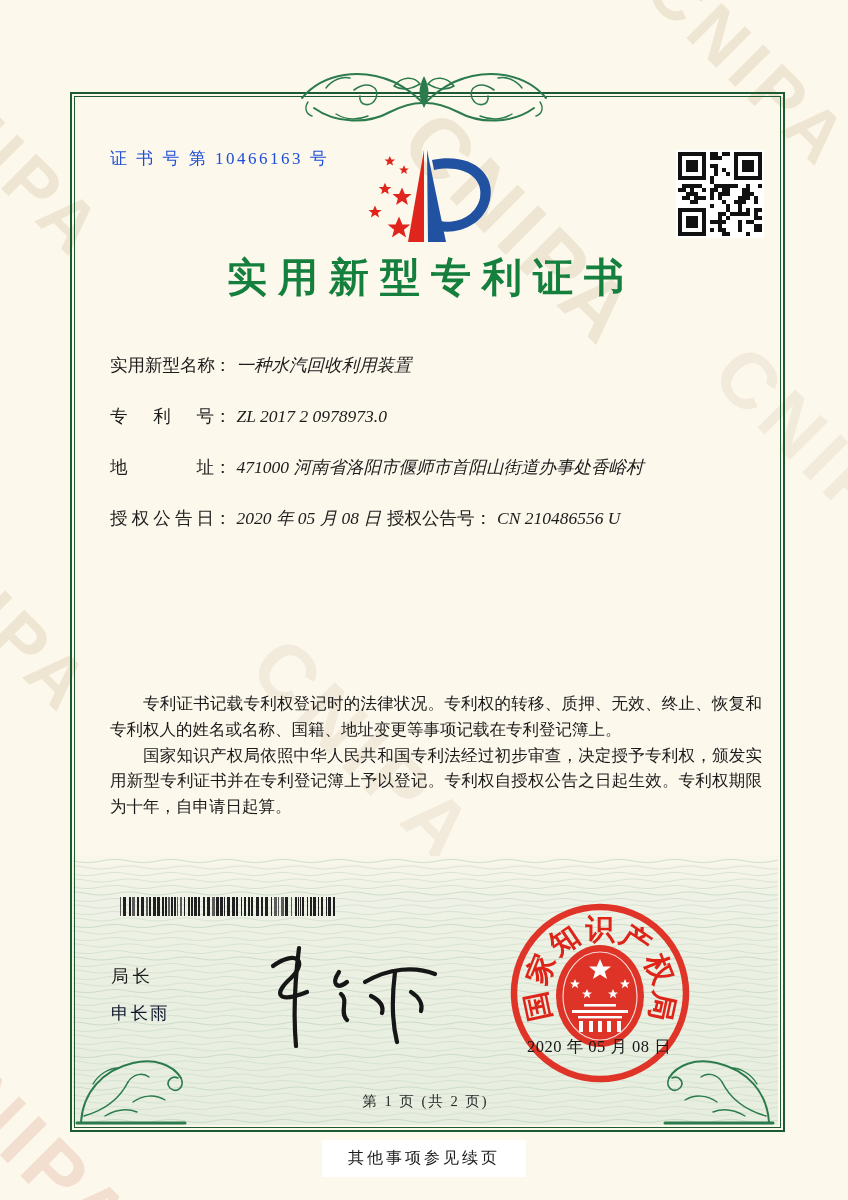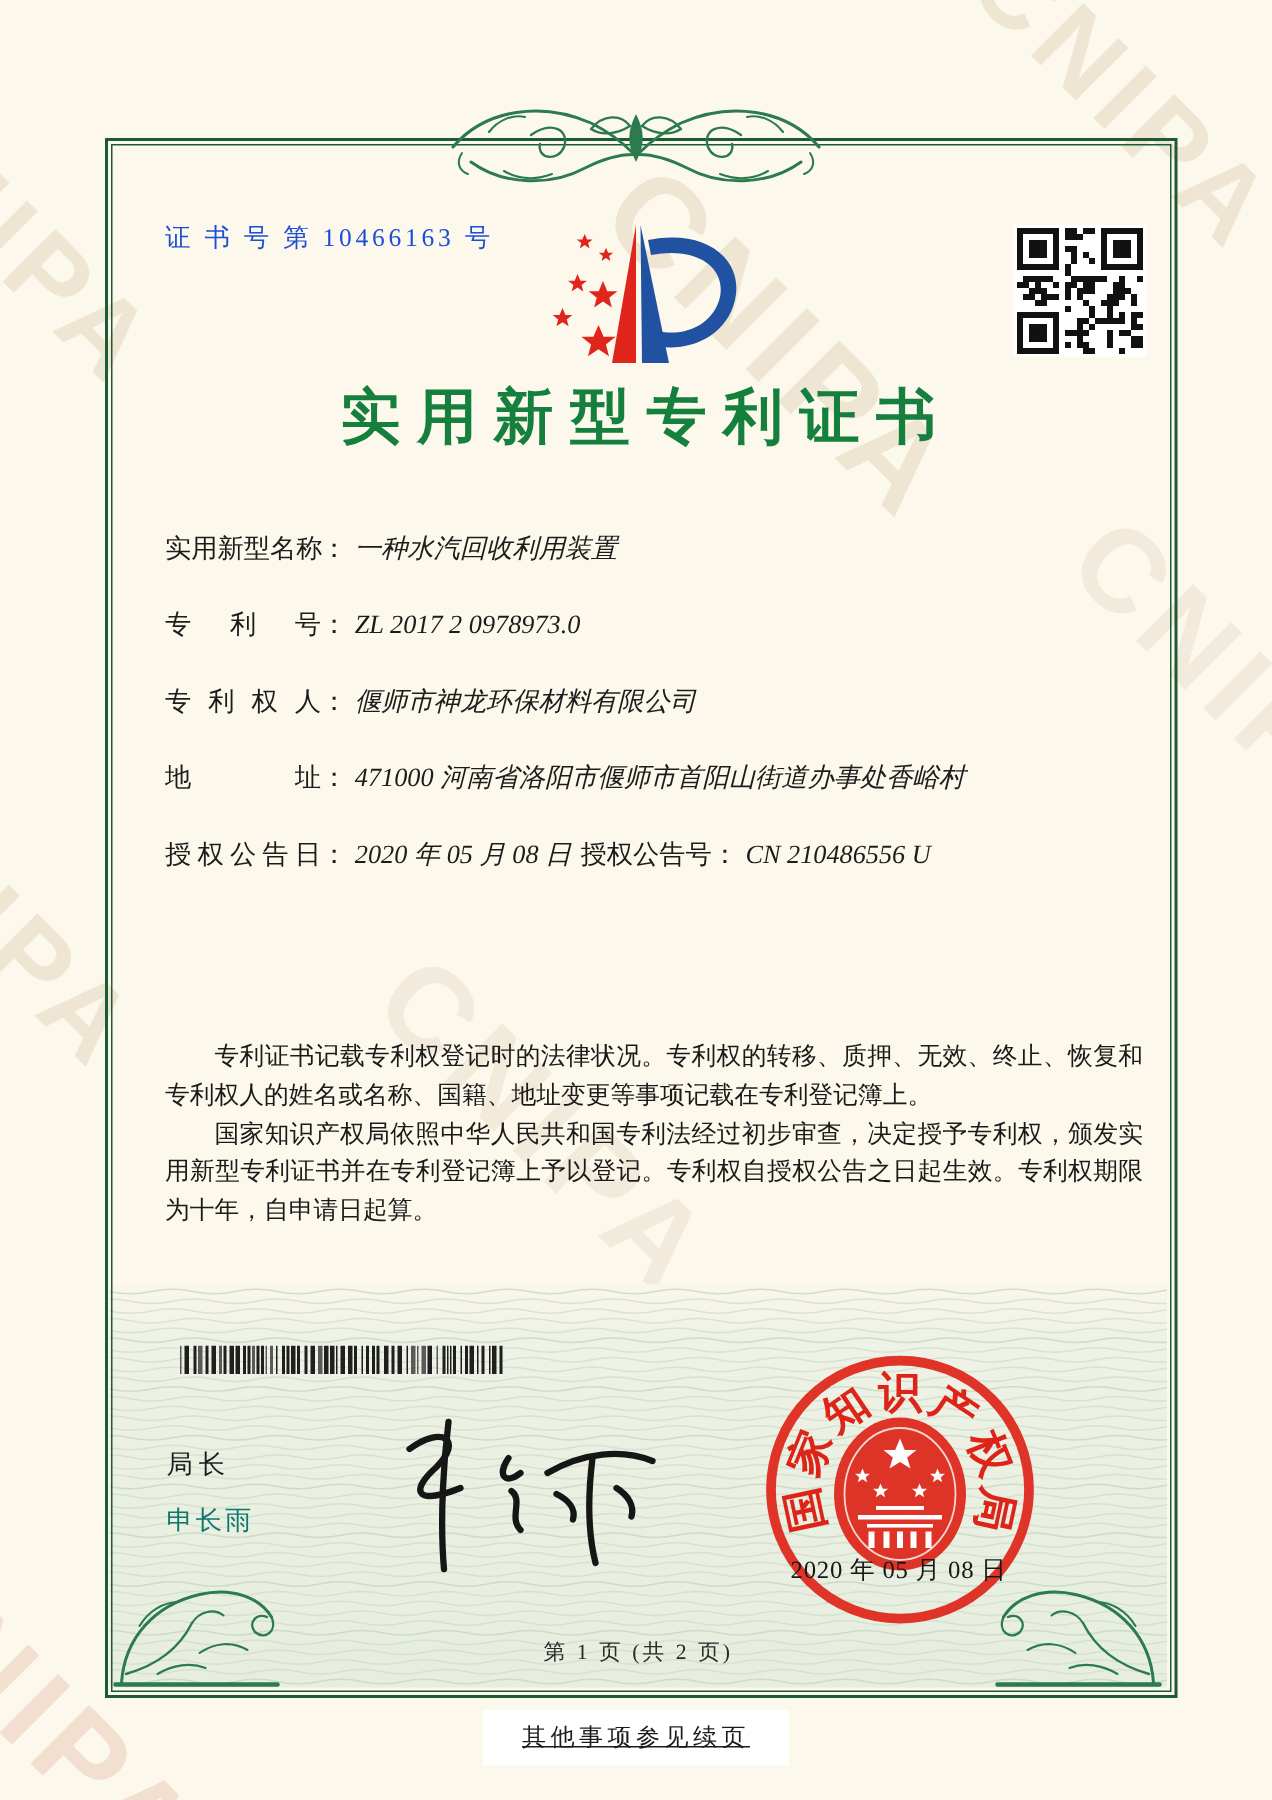--- a/index.html
+++ b/index.html
@@ -37,33 +37,33 @@
   .pair2{position:absolute;left:277px;top:0;}
   .pair2 .lbl2{display:inline-block;}
 
   .paras{position:absolute;left:110px;top:691px;width:652px;z-index:4;font-size:16.5px;line-height:25.8px;
          text-align:justify;color:#1a1a1a;}
   .paras p{margin:0;text-indent:2em;}
 
   .barcode{position:absolute;left:120px;top:897px;z-index:4;}
 
   .director-title{position:absolute;left:111px;top:964px;z-index:4;font-size:17.5px;color:#1c1c1c;letter-spacing:4px;}
-  .director-name{position:absolute;left:111px;top:1001px;z-index:4;font-size:17.5px;color:#0f766e;letter-spacing:2px;}
+  .director-name{position:absolute;left:111px;top:1001px;z-index:4;font-size:17.5px;color:#0f172a;letter-spacing:2px;}
   .signature{position:absolute;left:243px;top:942px;z-index:4;}
 
   .seal{position:absolute;left:505px;top:898px;z-index:4;}
   .seal-date{position:absolute;left:527px;top:1036px;width:150px;z-index:5;font-size:16.5px;color:#171717;
              letter-spacing:0.5px;white-space:nowrap;}
 
   .pagenum{position:absolute;left:70px;top:1092px;width:711px;z-index:4;text-align:center;
            font-size:14.5px;color:#2a2a2a;letter-spacing:2px;}
 
   .cont-note{position:absolute;left:0;top:1140px;width:848px;z-index:4;text-align:center;}
   .cont-note span{display:inline-block;background:#ffffff;padding:8px 26px;font-size:16px;
-                  letter-spacing:3px;color:#1c1c1c;text-decoration:underline;}
+                  letter-spacing:3px;color:#1c1c1c;}
 
   .ornament-top{position:absolute;left:296px;top:62px;z-index:4;}
   .corner-orn{position:absolute;z-index:4;}
   .corner-orn.left{left:75px;top:1050px;}
   .corner-orn.right{left:663px;top:1050px;transform:scaleX(-1);}
 </style>
 </head>
 <body>
 
 <div id="page">
@@ -396,23 +396,20 @@
   <div class="title">实用新型专利证书</div>
 
   <div class="fields">
     <div class="frow">
       <span class="lbl">实用新型名称</span><span>：</span><span class="val">一种水汽回收利用装置</span>
     </div>
     <div class="frow">
       <span class="lbl">专利号</span><span>：</span><span class="val">ZL 2017 2 0978973.0</span>
     </div>
     <div class="frow">
-      <span class="lbl">专利权人</span><span>：</span><span class="val">偃师市神龙环保材料有限公司</span>
-    </div>
-    <div class="frow">
       <span class="lbl">地址</span><span>：</span><span class="val">471000 河南省洛阳市偃师市首阳山街道办事处香峪村</span>
     </div>
     <div class="frow">
       <span class="lbl">授权公告日</span><span>：</span><span class="val">2020 年 05 月 08 日</span>
       <span class="pair2">
         <span class="lbl2">授权公告号</span><span>：</span><span class="val">CN 210486556 U</span>
       </span>
     </div>
   </div>
 

